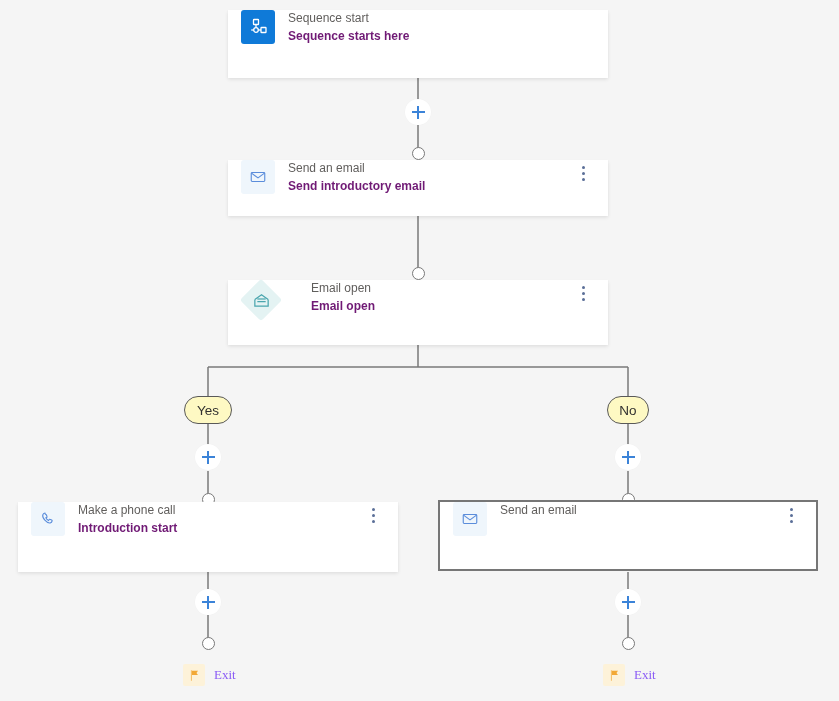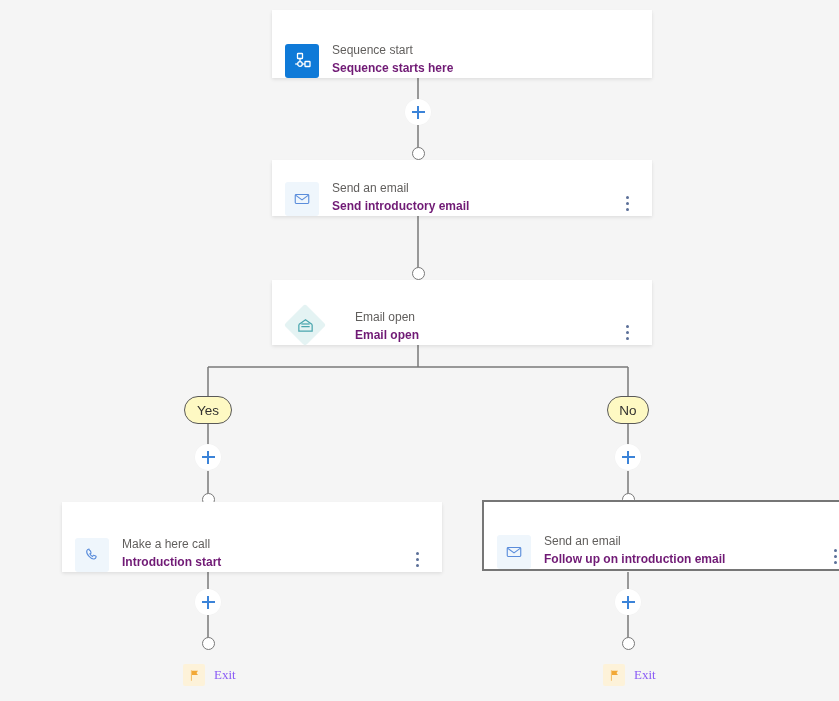--- a/index.html
+++ b/index.html
@@ -29,23 +29,22 @@
     height: 701px;
     pointer-events: none;
   }
   
   .card {
     position: absolute;
     background: #ffffff;
     box-sizing: border-box;
     box-shadow: 0 1.6px 3.6px rgba(0,0,0,0.10), 0 0.3px 0.9px rgba(0,0,0,0.09);
     display: flex;
-    align-items: flex-end;
+    align-items: flex-start;
     padding: 0 17px 0 13px;
-    margin-left: 44px;
   }
   .card.selected {
     border: 2px solid #767676;
     box-shadow: none;
   }
   .card-icon {
     width: 34px;
     height: 34px;
     flex: 0 0 34px;
     border-radius: 3px;
@@ -289,40 +288,39 @@
   <div class="plus" style="left:615px; top:444px;"></div>
   <div class="anchor" style="left:621.5px; top:493px;"></div>
 
   <div class="card" style="left:18px; top:502px; width:380px; height:70px;">
     <div class="card-icon call">
       <svg width="18" height="18" viewBox="0 0 20 20" fill="none" stroke="#5b8ddb" stroke-width="1.25" stroke-linecap="round">
         <path d="M6.6 3.4 c-1 .1 -2.1 1 -2.4 2.1 -.4 1.5 .5 3.8 2.3 5.8 1.9 2.1 4.4 3.4 5.9 3.1 1.1 -.2 2 -1.2 2.2 -2.2 .1 -.5 -.1 -.8 -.6 -1 l-1.9 -.8 c-.4 -.2 -.8 0 -1 .4 l-.5 .9 c-1.2 -.5 -2.4 -1.7 -3 -3 l.9 -.5 c.4 -.2 .6 -.6 .4 -1 l-.8 -1.9 c-.2 -.5 -.5 -.6 -1 -.6 z"></path>
       </svg>
     </div>
     <div class="card-text">
-      <div class="card-sub">Make a here call</div>
+      <div class="card-sub">Make a phone call</div>
       <div class="card-title">Introduction start</div>
     </div>
     <div class="kebab">
         <i></i>
         <i></i>
         <i></i>
       </div>
   </div>
 
   <div class="card selected" style="left:438px; top:500px; width:380px; height:71px;">
     <div class="card-icon email">
       <svg width="18" height="18" viewBox="0 0 20 20" fill="none" stroke="#5b8ddb" stroke-width="1.25">
         <rect x="2.5" y="5" width="15" height="10" rx="1"></rect>
         <path d="M2.8 5.7 L10 11 L17.2 5.7"></path>
       </svg>
     </div>
     <div class="card-text">
       <div class="card-sub">Send an email</div>
-      <div class="card-title">Follow up on introduction email</div>
     </div>
     <div class="kebab">
         <i></i>
         <i></i>
         <i></i>
       </div>
   </div>
 
   <div class="plus" style="left:195px; top:589px;"></div>
   <div class="anchor" style="left:201.5px; top:637px;"></div>

